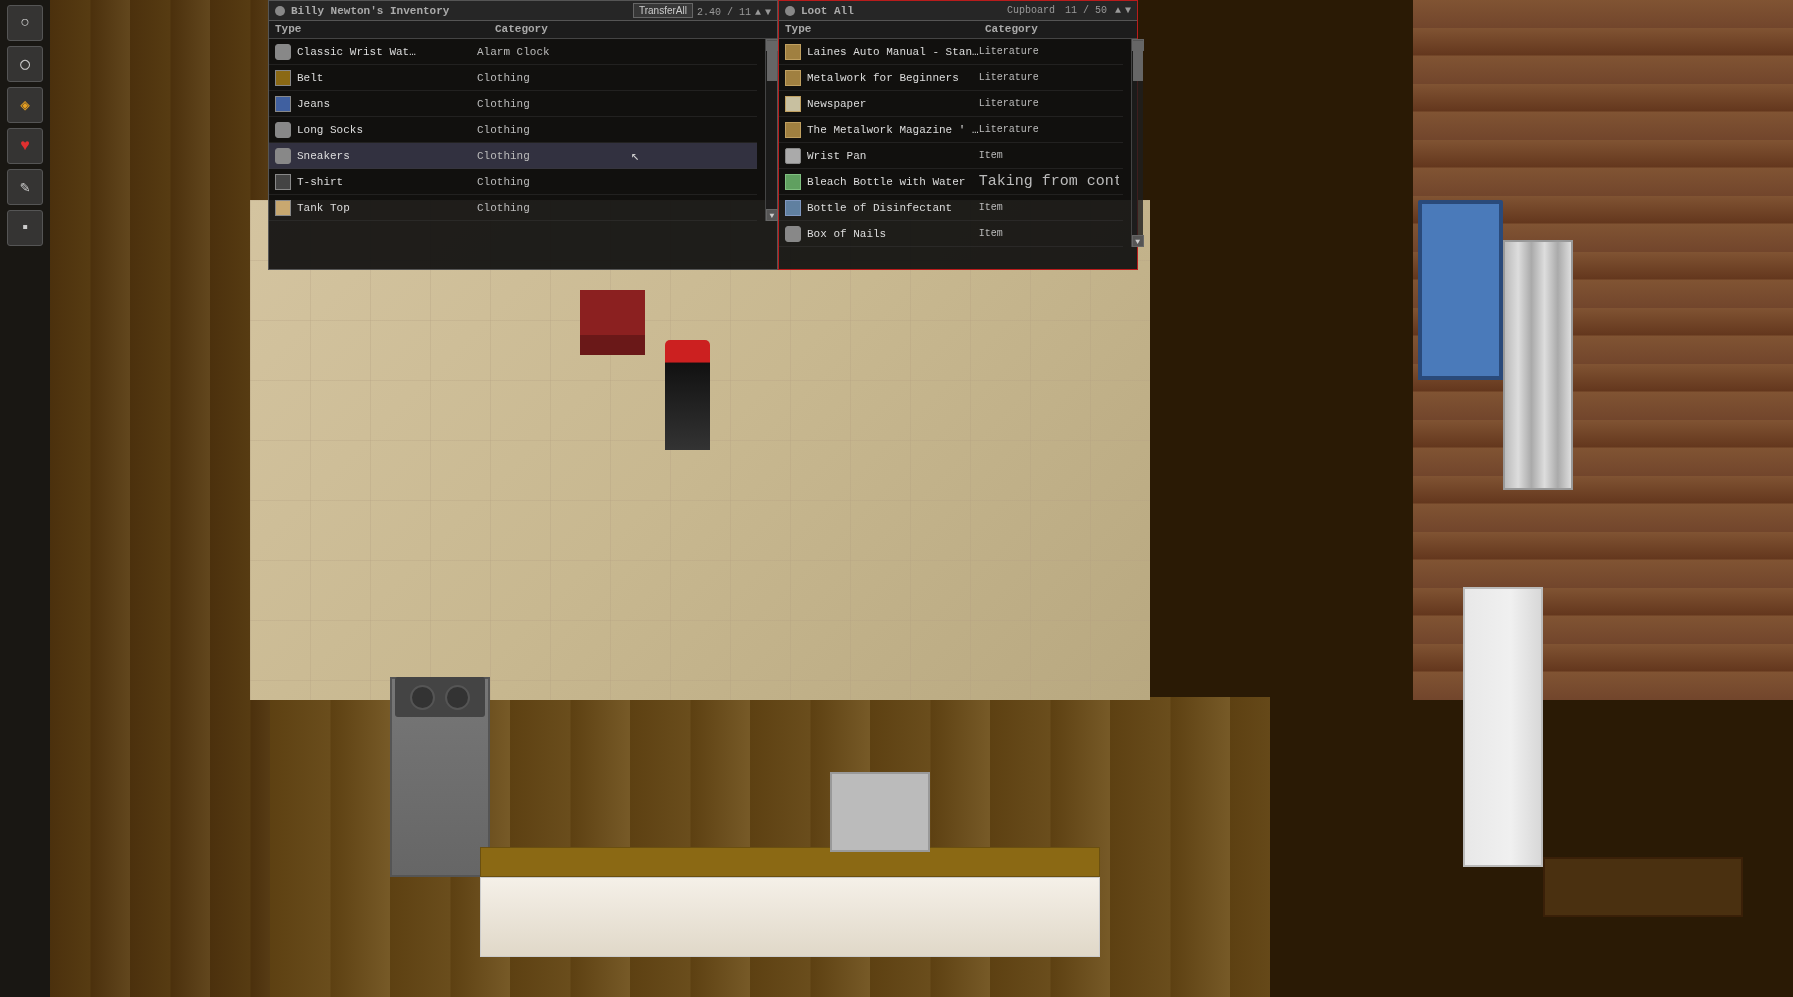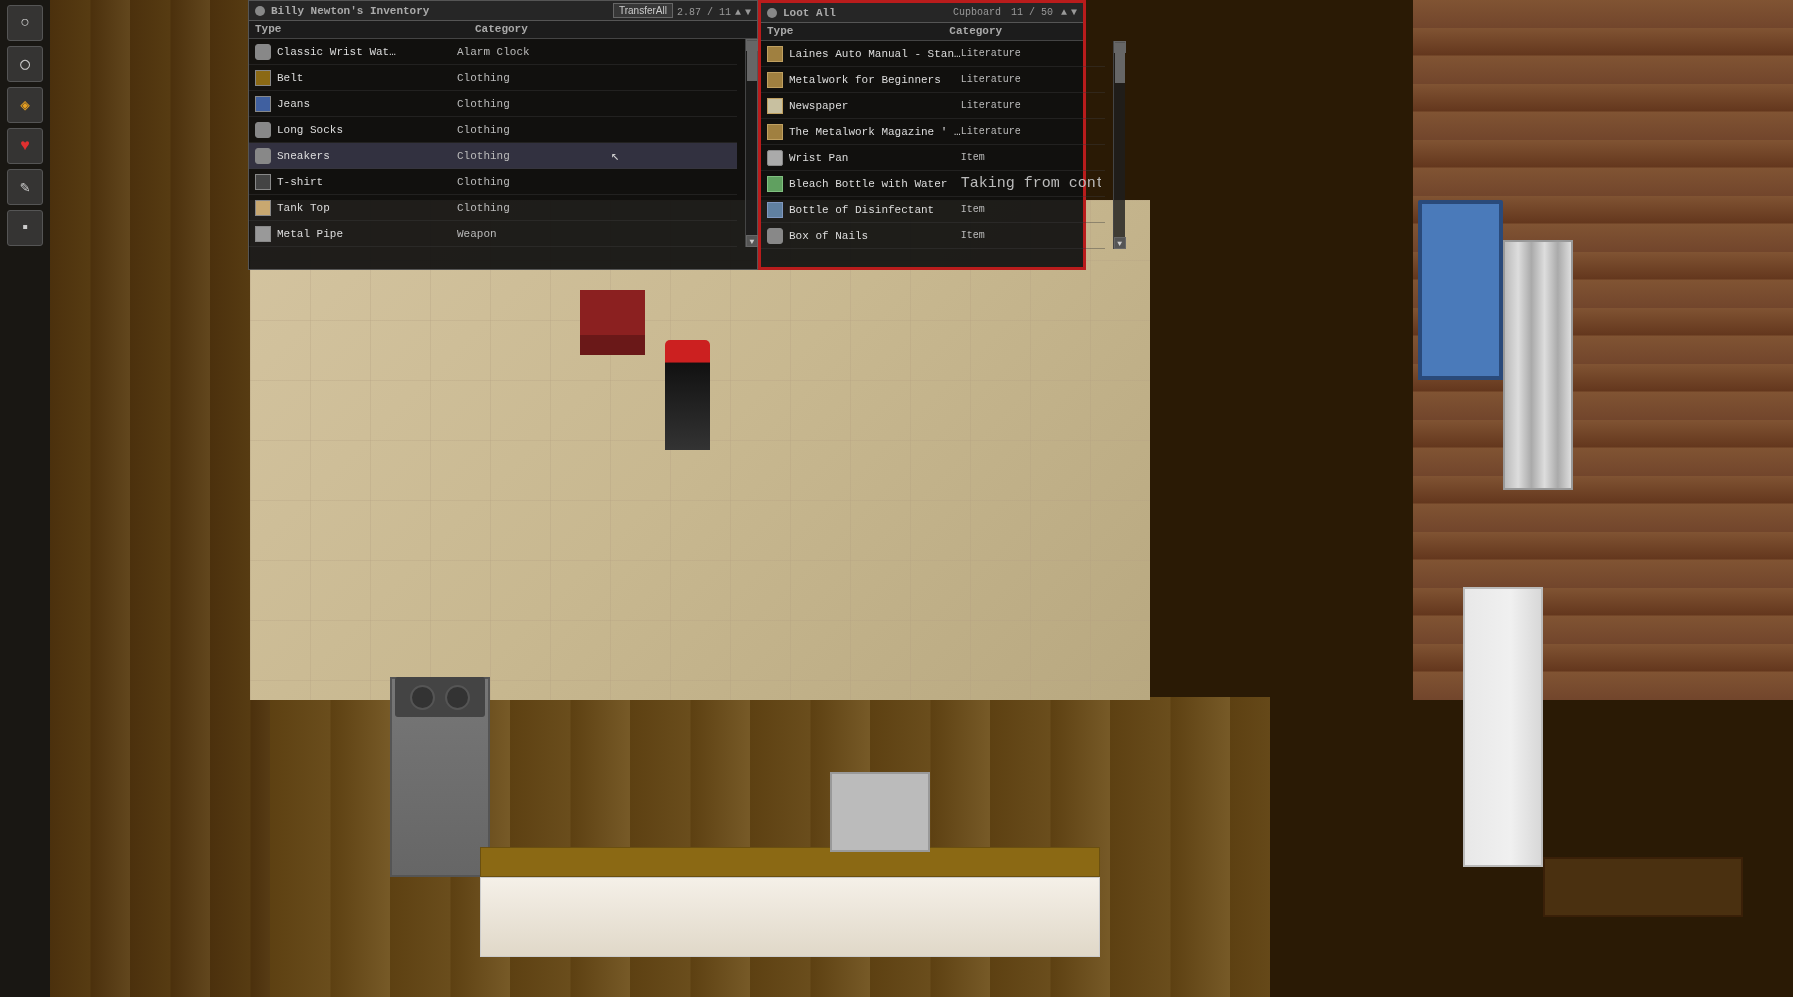--- a/index.html
+++ b/index.html
@@ -37,37 +37,37 @@
       align-items: center;
       justify-content: center;
       cursor: pointer;
       color: #ccc;
       font-size: 16px;
     }
 
     
     .inventory-container {
       position: absolute;
-      top: 0; left: 248px;
+      top: 0; left: 268px;
       display: flex;
       gap: 0;
       z-index: 200;
     }
 
     .inv-panel {
       background: rgba(15, 15, 15, 0.92);
       border: 1px solid #555;
       width: 510px;
       min-height: 270px;
     }
 
     .inv-panel-right {
       background: rgba(15, 15, 15, 0.92);
-      border: 3px solid #b91c1c;
-      width: 328px;
+      border: 1px solid #b91c1c;
+      width: 360px;
       min-height: 270px;
     }
 
     .panel-header {
       background: rgba(40, 40, 40, 0.95);
       border-bottom: 1px solid #555;
       padding: 2px 6px;
       display: flex;
       align-items: center;
       justify-content: space-between;
@@ -474,21 +474,21 @@
 <div class="inventory-container">
 
   <div class="inv-panel">
     <div class="panel-header">
       <div class="panel-title">
         <div class="panel-title-icon"></div>
         <span>Billy Newton's Inventory</span>
       </div>
       <div class="panel-controls">
         <button class="panel-btn">TransferAll</button>
-        <span>2.87 / 11</span>
+        <span>2.40 / 11</span>
         <span style="cursor:pointer;">▲</span>
         <span style="cursor:pointer;">▼</span>
       </div>
     </div>
     <div class="col-headers">
       <div class="col-header col-type">Type</div>
       <div class="col-header col-category">Category</div>
     </div>
     <div class="panel-content">
       <div class="panel-list">
@@ -535,27 +535,20 @@
           <span class="item-name">T-shirt</span>
           <span class="item-category">Clothing</span>
         </div>
         <div class="item-row">
           <div class="item-icon">
             <div class="item-icon-img item-icon-tan"></div>
           </div>
           <span class="item-name">Tank Top</span>
           <span class="item-category">Clothing</span>
         </div>
-        <div class="item-row">
-          <div class="item-icon">
-            <div class="item-icon-img item-icon-gray" style="background:#999; border-radius:0;"></div>
-          </div>
-          <span class="item-name">Metal Pipe</span>
-          <span class="item-category">Weapon</span>
-        </div>
       </div>
       <div class="scrollbar-area">
         <div class="scroll-arrow">▲</div>
         <div class="scrollbar-thumb"></div>
         <div class="scroll-arrow" style="position:absolute; bottom:0; left:0;">▼</div>
       </div>
     </div>
   </div>
 
   <div class="inv-panel-right">

